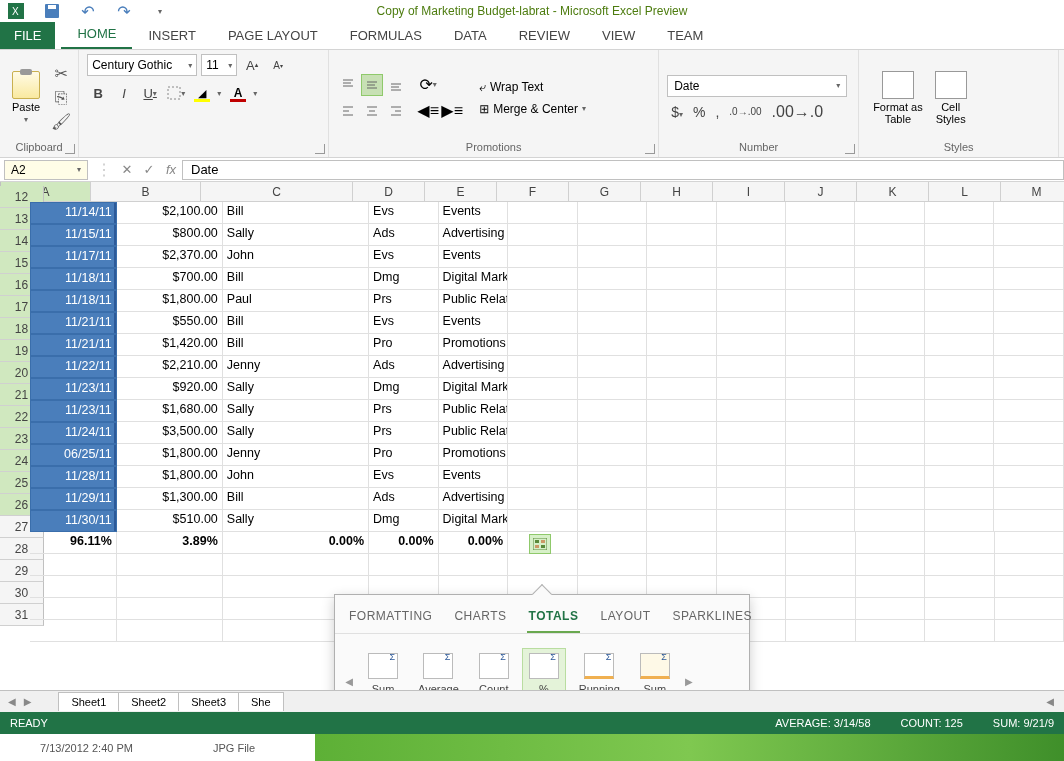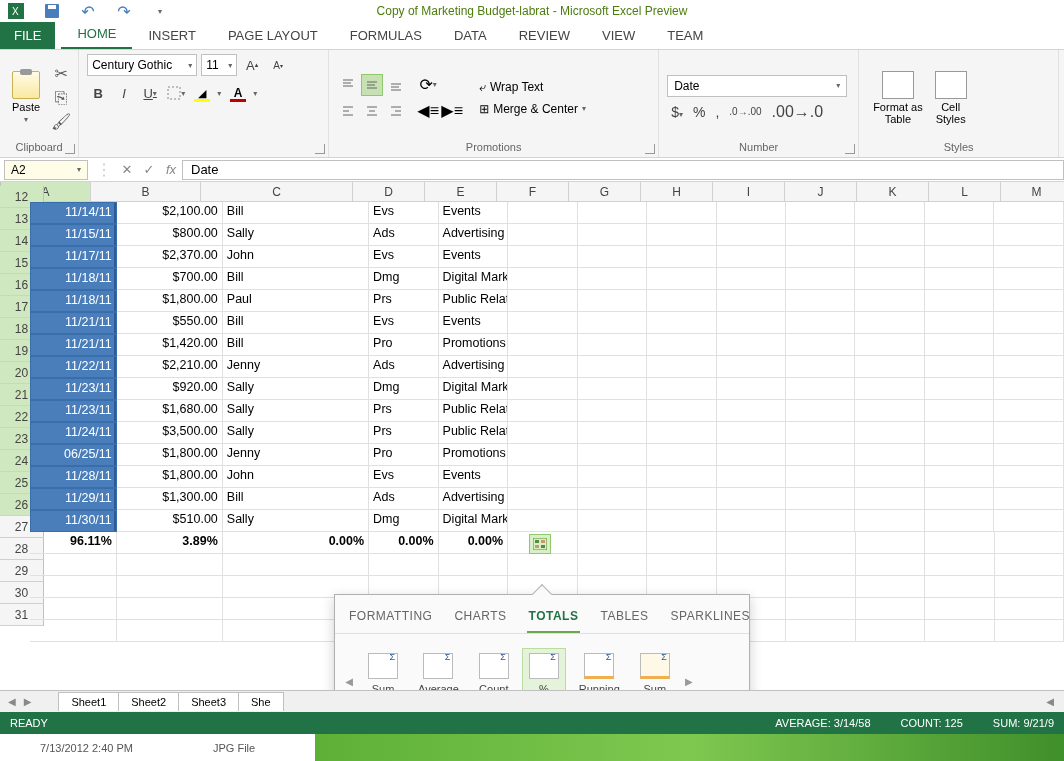--- a/index.html
+++ b/index.html
@@ -684,21 +684,21 @@
       </svg>
     </div>
 </div>
 
 <div class="qa-popup">
   <div class="qa-arrow"></div>
   <div class="qa-tabs" id="qa-tabs">
       <div class="qa-tab">FORMATTING</div>
       <div class="qa-tab">CHARTS</div>
       <div class="qa-tab active">TOTALS</div>
-      <div class="qa-tab">TABLES</div>
+      <div class="qa-tab">LAYOUT</div>
       <div class="qa-tab">SPARKLINES</div>
     </div>
   <div class="qa-items">
     <div class="qa-nav">◀</div>
     <div id="qa-items-inner" style="display:flex;gap:6px">
         <div class="qa-item">
           <div class="qa-item-icon"></div>
           <div style="white-space: pre-line; text-align: center; line-height: 1.2;">Sum</div>
         </div>
         <div class="qa-item">

